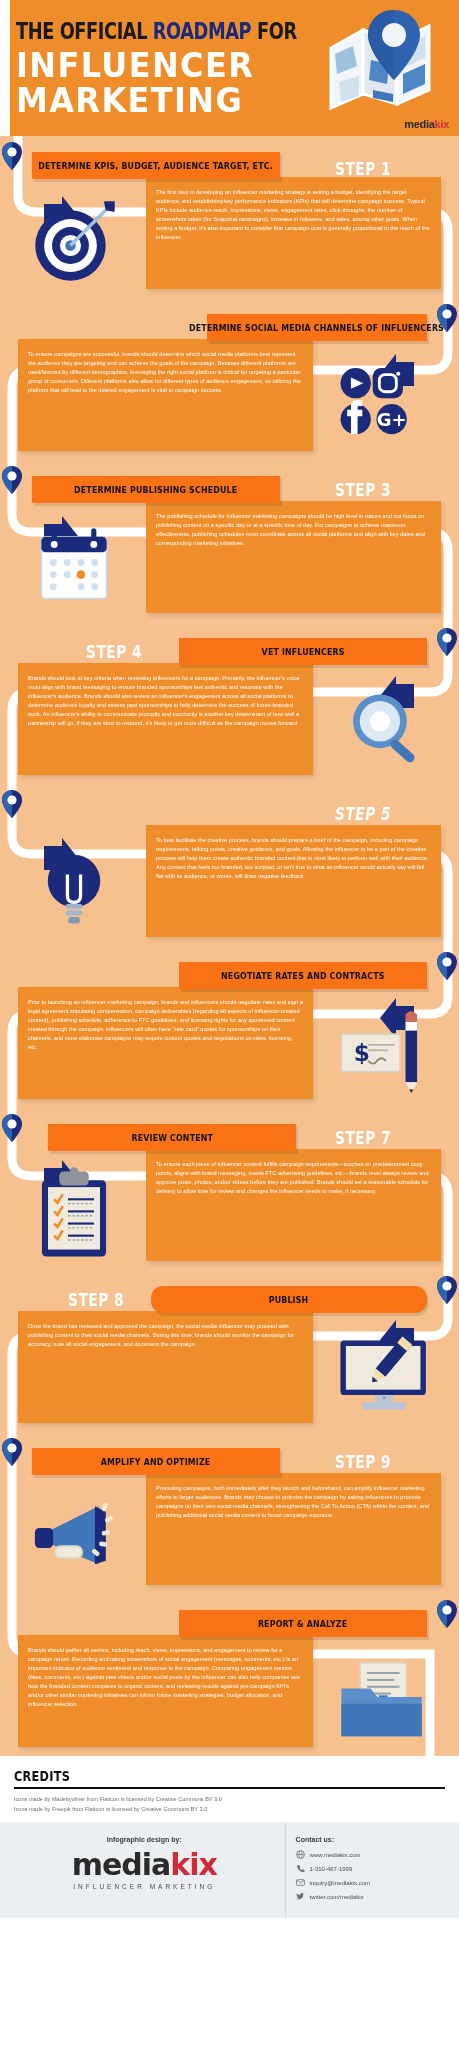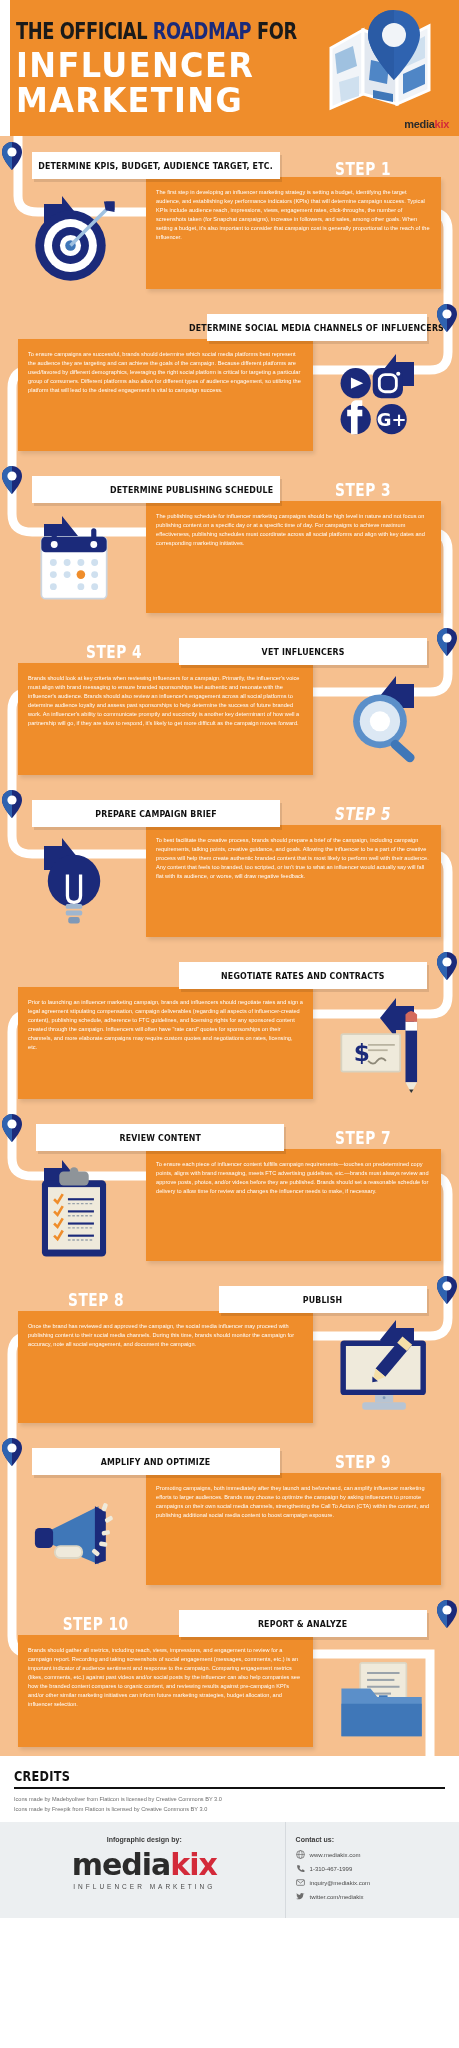--- a/index.html
+++ b/index.html
@@ -24,21 +24,21 @@
     color:#2b2b2b;letter-spacing:-.3px}
   .logo-hdr .kix{color:#d32a3a}
 
   
   .body{position:relative;background:#f6c08f;padding:0;overflow:hidden}
   .road-layer{position:absolute;inset:0;z-index:1}
   .content-layer{position:relative;z-index:3}
 
   .step{position:relative;height:162px}
 
-  .title-chip{position:absolute;top:16px;height:27px;background:#ffffff;
+  .title-chip{position:absolute;top:16px;height:27px;background:#f97316;
     box-shadow:2px 3px 0 rgba(0,0,0,.10);display:flex;align-items:center;justify-content:center;
     z-index:4}
   .title-chip span{font-family:"DejaVu Sans Condensed","Liberation Sans",sans-serif;
     font-weight:bold;font-size:9.5px;color:#111;letter-spacing:.2px;
     transform:scaleX(.92);white-space:nowrap}
 
   .step-num{position:absolute;top:16px;height:27px;display:flex;align-items:center;
     justify-content:center;z-index:4}
   .step-num span{font-family:"DejaVu Sans Condensed","Liberation Sans",sans-serif;
     font-weight:bold;font-size:17px;color:#ffffff;letter-spacing:.5px;transform:scaleX(.9)}
@@ -179,21 +179,21 @@
      <text x="62" y="63" font-size="19" font-family="DejaVu Sans, sans-serif" fill="#fff" text-anchor="middle" font-weight="bold">G+</text>
      </svg>
           </div>
         </div>
         <div class="step">
           <div class="pin" style="top: 6px; left: 2px;"><svg viewBox="0 0 20 28" width="20" height="28">
   <path d="M10 0 C4.5 0 0 4.4 0 10 C0 17.5 10 28 10 28 C10 28 20 17.5 20 10 C20 4.4 15.5 0 10 0 Z" fill="#1b2a7a"></path>
   <path d="M10 0 C4.5 0 0 4.4 0 10 C0 17.5 10 28 10 28 Z" fill="#2f63b0"></path>
   <circle cx="10" cy="10" r="4.6" fill="#ffffff"></circle>
             </svg></div>
-          <div class="title-chip" style="left: 32px; width: 248px; justify-content: flex-end;">
+          <div class="title-chip" style="left: 32px; width: 248px;">
             <span>DETERMINE PUBLISHING SCHEDULE</span>
           </div>
           <div class="step-num" style="right: 26px; width: 140px;">
             <span>STEP 3</span>
           </div>
           <div class="body-box" style="left: 146px; right: 18px; height: 112px;">
             <p>The publishing schedule for influencer marketing campaigns should be high level in nature and not focus on publishing content on a specific day or at a specific time of day. For campaigns to achieve maximum effectiveness, publishing schedules must coordinate across all social platforms and align with key dates and corresponding marketing initiatives.</p>
           </div>
           <div class="art" style="top: 58px; width: 120px; height: 96px; left: 14px;">
             <svg viewBox="0 0 100 100" width="86" height="86">
@@ -242,23 +242,20 @@
      <rect x="62" y="62" width="34" height="11" rx="5" fill="#3f77b8" transform="rotate(42 62 62)"></rect>
             </svg>
           </div>
         </div>
         <div class="step">
           <div class="pin" style="top: 6px; left: 2px;"><svg viewBox="0 0 20 28" width="20" height="28">
   <path d="M10 0 C4.5 0 0 4.4 0 10 C0 17.5 10 28 10 28 C10 28 20 17.5 20 10 C20 4.4 15.5 0 10 0 Z" fill="#1b2a7a"></path>
   <path d="M10 0 C4.5 0 0 4.4 0 10 C0 17.5 10 28 10 28 Z" fill="#2f63b0"></path>
   <circle cx="10" cy="10" r="4.6" fill="#ffffff"></circle>
             </svg></div>
-          <div class="title-chip" style="left: 32px; width: 248px;">
-            <span>PREPARE CAMPAIGN BRIEF</span>
-          </div>
           <div class="step-num" style="right: 26px; width: 140px; font-style: italic;">
             <span>STEP 5</span>
           </div>
           <div class="body-box" style="left: 146px; right: 18px; height: 112px;">
             <p>To best facilitate the creative process, brands should prepare a brief of the campaign, including campaign requirements, talking points, creative guidance, and goals. Allowing the influencer to be a part of the creative process will help them create authentic branded content that is most likely to perform well with their audience. Any content that feels too branded, too scripted, or isn't true to what an influencer would actually say will fall flat with its audience, or worse, will draw negative feedback.</p>
           </div>
           <div class="art" style="top: 58px; width: 120px; height: 96px; left: 14px;">
             <svg viewBox="0 0 100 110" width="82" height="92">
      <circle cx="50" cy="44" r="32" fill="#1b2a7a"></circle>
      <path d="M42 36 L42 62 Q42 70 50 70 Q58 70 58 62 L58 36" fill="none" stroke="#fff" stroke-width="4"></path>
@@ -296,21 +293,21 @@
      <polygon points="82,92 87,92 84.5,96" fill="#333"></polygon>
             </svg>
           </div>
         </div>
         <div class="step">
           <div class="pin" style="top: 6px; left: 2px;"><svg viewBox="0 0 20 28" width="20" height="28">
   <path d="M10 0 C4.5 0 0 4.4 0 10 C0 17.5 10 28 10 28 C10 28 20 17.5 20 10 C20 4.4 15.5 0 10 0 Z" fill="#1b2a7a"></path>
   <path d="M10 0 C4.5 0 0 4.4 0 10 C0 17.5 10 28 10 28 Z" fill="#2f63b0"></path>
   <circle cx="10" cy="10" r="4.6" fill="#ffffff"></circle>
             </svg></div>
-          <div class="title-chip" style="left: 36px; width: 248px;">
+          <div class="title-chip" style="left: 48px; width: 248px;">
             <span>REVIEW CONTENT</span>
           </div>
           <div class="step-num" style="right: 26px; width: 140px;">
             <span>STEP 7</span>
           </div>
           <div class="body-box" style="left: 146px; right: 18px; height: 112px;">
             <p>To ensure each piece of influencer content fulfills campaign requirements—touches on predetermined copy points, aligns with brand messaging, meets FTC advertising guidelines, etc.—brands must always review and approve posts, photos, and/or videos before they are published. Brands should set a reasonable schedule for delivery to allow time for review and changes the influencer needs to make, if necessary.</p>
           </div>
           <div class="art" style="top: 58px; width: 120px; height: 96px; left: 14px;">
             <svg viewBox="0 0 90 110" width="78" height="96">
@@ -338,21 +335,21 @@
               </g>
             </svg>
           </div>
         </div>
         <div class="step">
           <div class="pin" style="top: 6px; right: 2px;"><svg viewBox="0 0 20 28" width="20" height="28">
   <path d="M10 0 C4.5 0 0 4.4 0 10 C0 17.5 10 28 10 28 C10 28 20 17.5 20 10 C20 4.4 15.5 0 10 0 Z" fill="#1b2a7a"></path>
   <path d="M10 0 C4.5 0 0 4.4 0 10 C0 17.5 10 28 10 28 Z" fill="#2f63b0"></path>
   <circle cx="10" cy="10" r="4.6" fill="#ffffff"></circle>
             </svg></div>
-          <div class="title-chip" style="right: 32px; width: 208px;">
+          <div class="title-chip" style="right: 32px; width: 276px; border-radius: 12px;">
             <span>PUBLISH</span>
           </div>
           <div class="step-num" style="left: 26px; width: 140px;">
             <span>STEP 8</span>
           </div>
           <div class="body-box" style="left: 18px; right: 146px; height: 112px;">
             <p>Once the brand has reviewed and approved the campaign, the social media influencer may proceed with publishing content to their social media channels. During this time, brands should monitor the campaign for accuracy, note all social engagement, and document the campaign.</p>
           </div>
           <div class="art" style="top: 58px; width: 120px; height: 96px; right: 14px;">
             <svg viewBox="0 0 110 90" width="100" height="82">
@@ -402,23 +399,20 @@
           </div>
         </div>
         <div class="step">
           <div class="pin" style="top: 6px; right: 2px;"><svg viewBox="0 0 20 28" width="20" height="28">
   <path d="M10 0 C4.5 0 0 4.4 0 10 C0 17.5 10 28 10 28 C10 28 20 17.5 20 10 C20 4.4 15.5 0 10 0 Z" fill="#1b2a7a"></path>
   <path d="M10 0 C4.5 0 0 4.4 0 10 C0 17.5 10 28 10 28 Z" fill="#2f63b0"></path>
   <circle cx="10" cy="10" r="4.6" fill="#ffffff"></circle>
             </svg></div>
           <div class="title-chip" style="right: 32px; width: 248px;">
             <span>REPORT &amp; ANALYZE</span>
-          </div>
-          <div class="step-num" style="left: 26px; width: 140px;">
-            <span>STEP 10</span>
           </div>
           <div class="body-box" style="left: 18px; right: 146px; height: 112px;">
             <p>Brands should gather all metrics, including reach, views, impressions, and engagement to review for a campaign report. Recording and taking screenshots of social engagement (messages, comments, etc.) is an important indicator of audience sentiment and response to the campaign. Comparing engagement metrics (likes, comments, etc.) against past videos and/or social posts by the influencer can also help companies see how the branded content compares to organic content, and reviewing results against pre-campaign KPI's and/or other similar marketing initiatives can inform future marketing strategies, budget allocation, and influencer selection.</p>
           </div>
           <div class="art" style="top: 58px; width: 120px; height: 96px; right: 14px;">
             <svg viewBox="0 0 110 95" width="94" height="84">
      <rect x="26" y="4" width="54" height="62" rx="2" fill="#efeadb" stroke="#dcd6c4" stroke-width="2"></rect>
      <g stroke="#9aa3ab" stroke-width="2.4">
                 <line x1="34" y1="16" x2="72" y2="16"></line>
                 <line x1="34" y1="24" x2="66" y2="24"></line>

